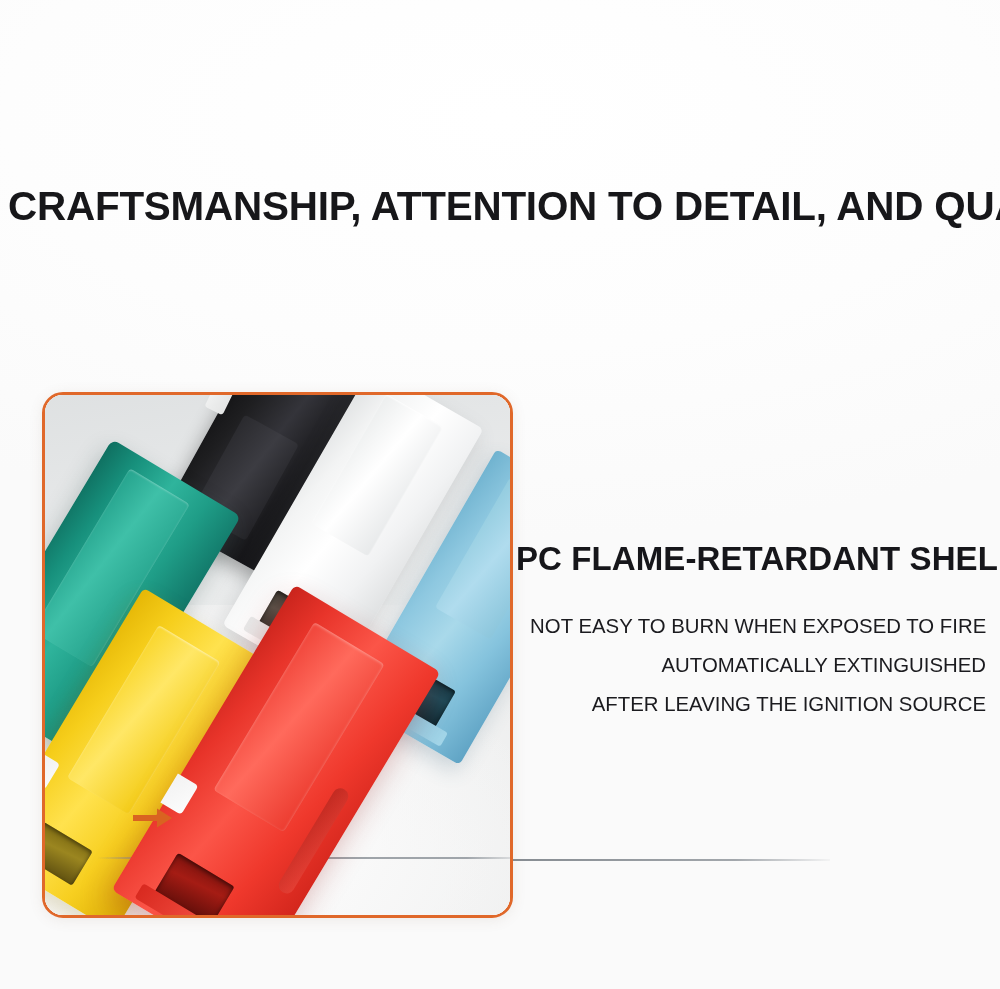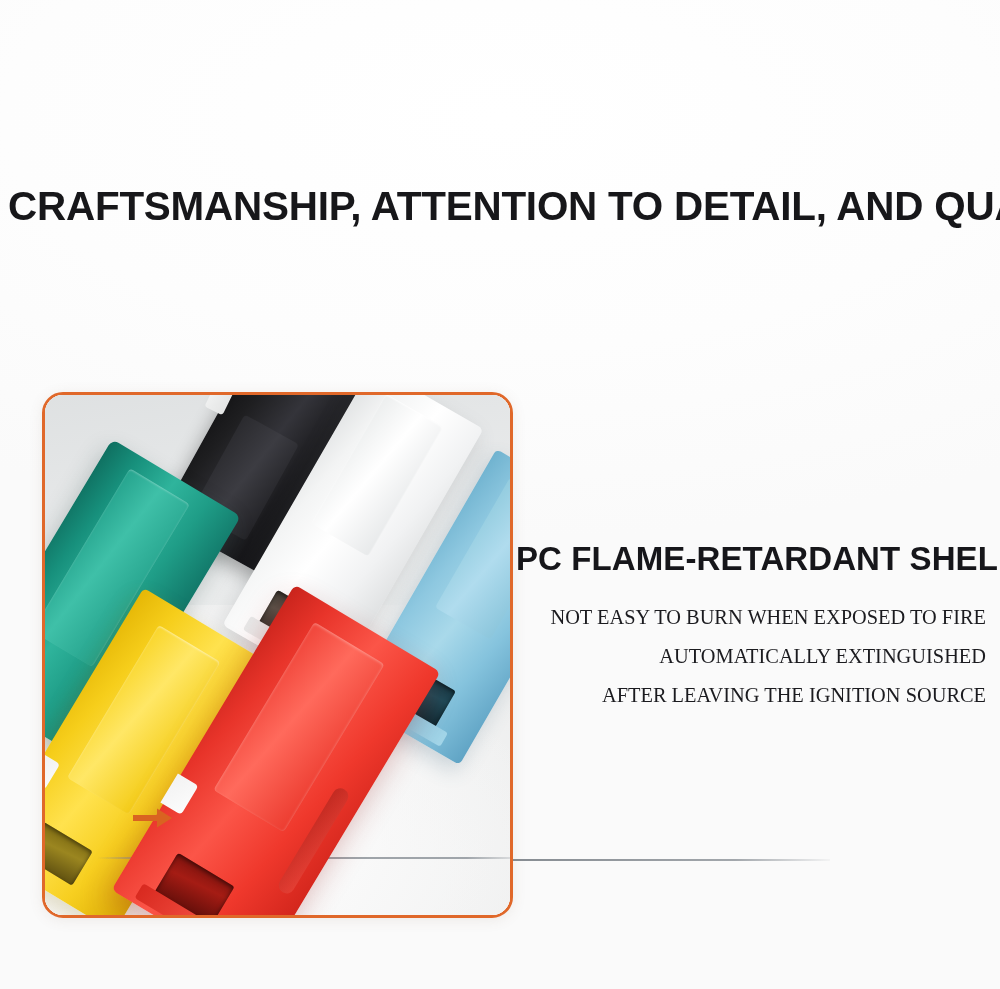--- a/index.html
+++ b/index.html
@@ -251,22 +251,21 @@
   }
   .copy h2{
     font-size:33px;
     line-height:38px;
     font-weight:700;
     letter-spacing:.1px;
     color:#16161a;
     white-space:nowrap;
   }
   .copy .lines{
-    margin-top:20px;
-    font-family:Liberation Serif, serif;
+    margin-top:28px;
   }
   .copy .lines p{
     font-size:21px;
     line-height:39px;
     font-weight:400;
     color:#1b1b1f;
     white-space:nowrap;
     transform:scaleX(0.97);
     transform-origin:right center;
   }

